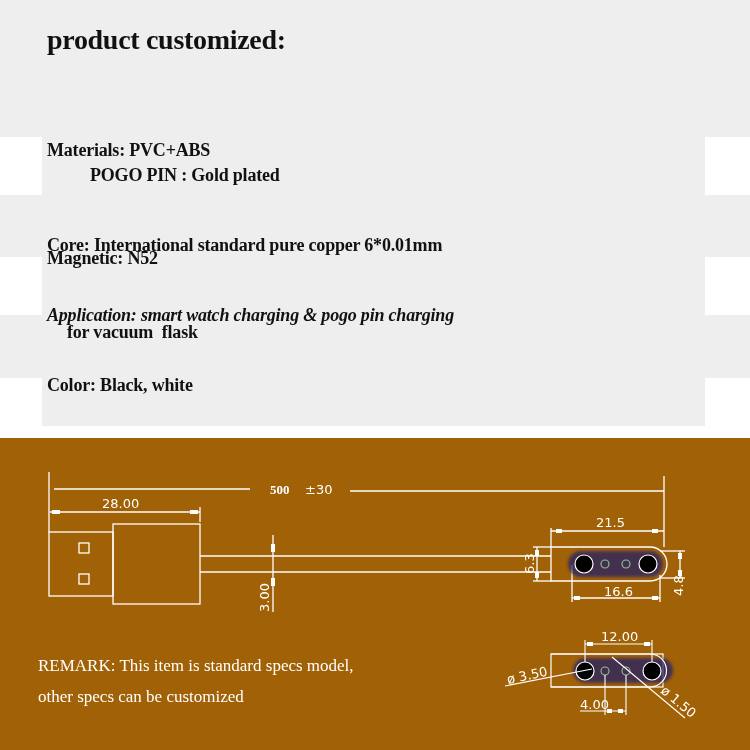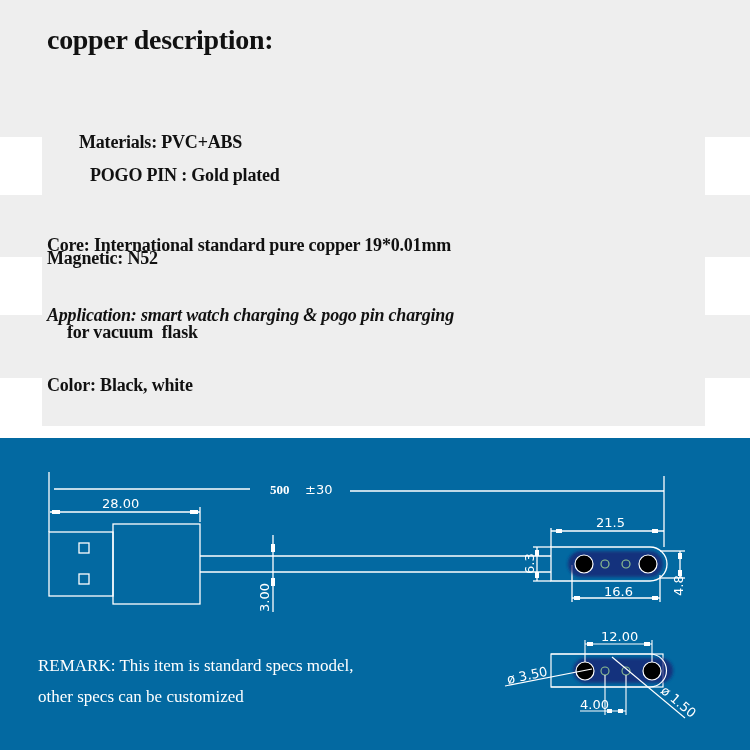--- a/index.html
+++ b/index.html
@@ -21,21 +21,21 @@
     letter-spacing: -0.3px; white-space: nowrap;
   }
   .spec-line {
     position: absolute; left: 47px;
     font-family: "Liberation Serif", "DejaVu Serif", serif;
     font-weight: bold; font-size: 18px; color: #111111;
     white-space: pre; letter-spacing: -0.2px;
   }
   .drawing-area {
     position: absolute; left: 0; top: 438px; width: 750px; height: 312px;
-    background: #0369a1;
+    background: #a16207;
   }
   .drawing-area svg { position: absolute; left: 0; top: 0; }
   .dim-text {
     fill: #ffffff; font-family: "DejaVu Sans", "Liberation Sans", sans-serif;
     font-size: 13px;
   }
   .dim-bold {
     fill: #ffffff; font-family: "Liberation Serif", "DejaVu Serif", serif;
     font-size: 13px; font-weight: bold;
   }
@@ -48,26 +48,26 @@
 </head>
 <body>
 
 <div class="band" style="top:137px;height:58px;"></div>
 <div class="band" style="top:257px;height:58px;"></div>
 <div class="band" style="top:378px;height:48px;"></div>
 
 <div class="panel"></div>
 <div class="white-gap"></div>
 
-<div class="title">copper description:</div>
+<div class="title">product customized:</div>
 
-<div class="spec-line" style="top:132px;margin-left:32px;">Materials: PVC+ABS</div>
+<div class="spec-line" style="top:140px;">Materials: PVC+ABS</div>
 <div class="spec-line" style="top:165px;margin-left:43px;">POGO PIN : Gold plated</div>
 <div class="spec-line" style="top:200px;margin-top:48px;">Magnetic: N52</div>
-<div class="spec-line" style="top:235px;">Core: International standard pure copper 19*0.01mm</div>
+<div class="spec-line" style="top:235px;">Core: International standard pure copper 6*0.01mm</div>
 <div class="spec-line" style="top:305px;font-style:italic;">Application: smart watch charging &amp; pogo pin charging</div>
 <div class="spec-line" style="top:322px;margin-left:20px;">for vacuum  flask</div>
 <div class="spec-line" style="top:375px;">Color: Black, white</div>
 
 <div class="drawing-area">
   <svg width="750" height="312" viewBox="0 438 750 312">
     <defs>
       <filter id="glow" x="-20%" y="-50%" width="140%" height="200%">
         <feGaussianBlur stdDeviation="1.5"></feGaussianBlur>
       </filter>

